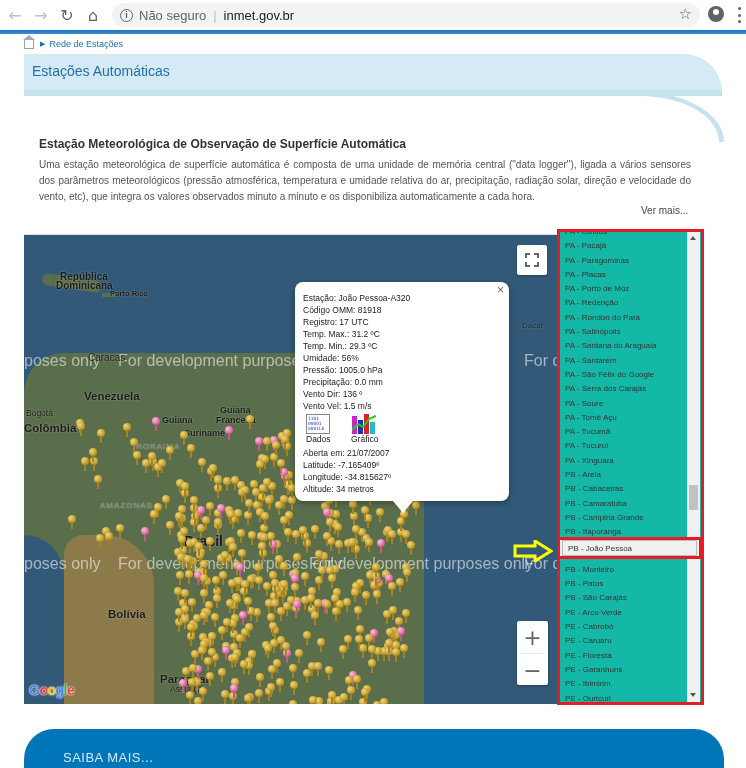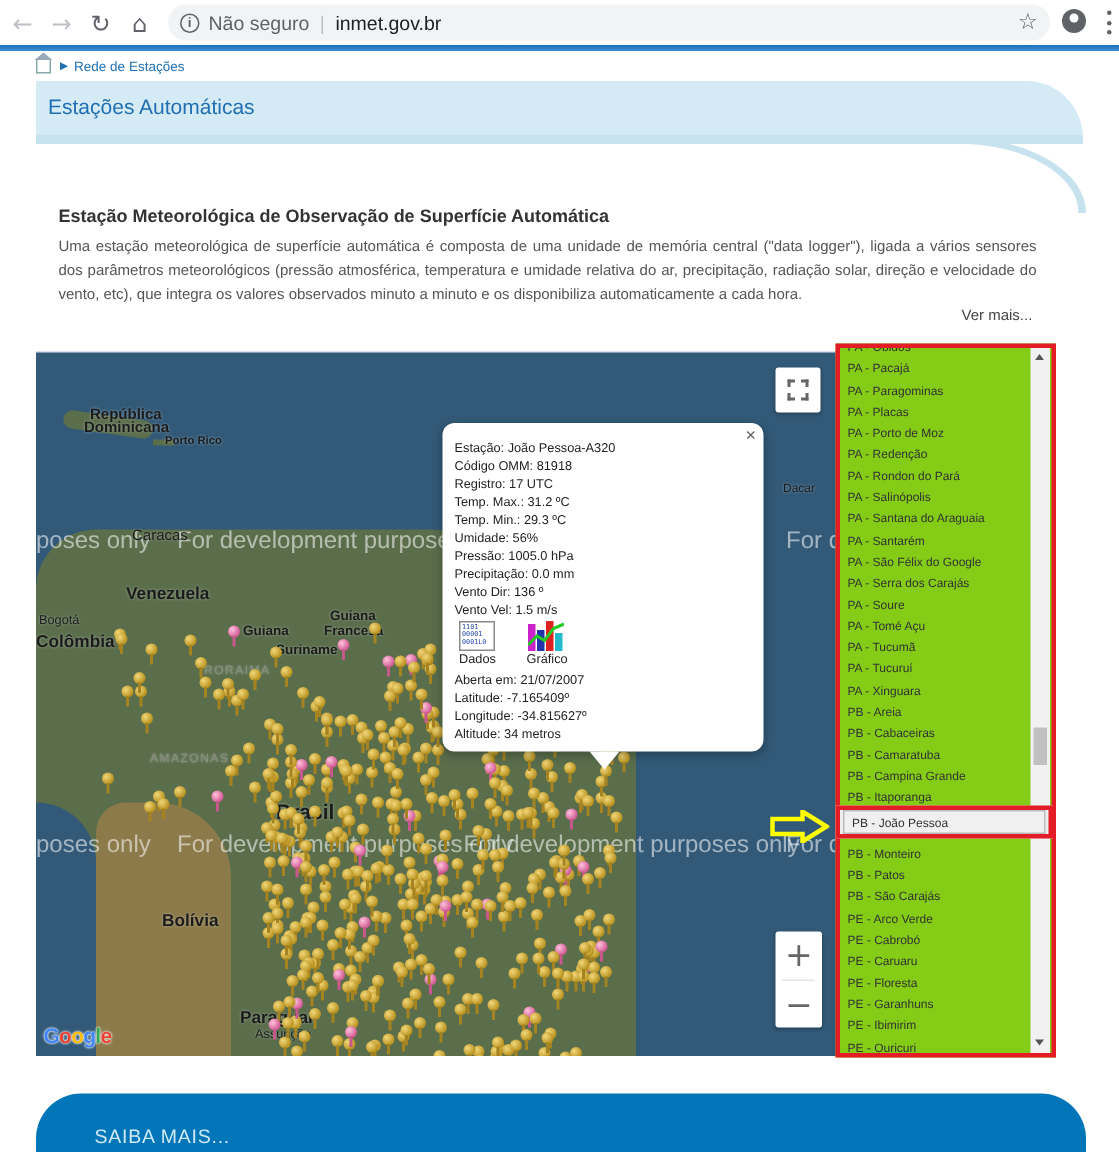--- a/index.html
+++ b/index.html
@@ -66,21 +66,21 @@
   .infowin::after { content: ""; position: absolute; left: 98px; top: 219px; border-left: 10px solid transparent; border-right: 10px solid transparent; border-top: 12px solid #fff; }
   .infowin .close { position: absolute; right: 5px; top: 1px; font-size: 12px; color: #666; }
   .infowin .row { position: absolute; left: 8px; white-space: nowrap; }
   .infowin .ico-dados { position: absolute; left: 11px; top: 132px; width: 24px; height: 20px; border: 1px solid #888; background: #fff; font-family: "DejaVu Sans Mono", monospace; font-size: 4.5px; color: #2244aa; line-height: 5px; padding: 1px; overflow: hidden; }
   .infowin .ico-graf { position: absolute; left: 57px; top: 130px; width: 24px; height: 22px; }
   .infowin .ico-graf span { position: absolute; bottom: 0; width: 5px; }
   .infowin .lbl-dados { position: absolute; left: 11px; top: 152px; }
   .infowin .lbl-graf { position: absolute; left: 56px; top: 152px; }
 
   
-  .station-list { position: absolute; left: 557px; top: 229px; width: 147px; height: 476px; border: 3px solid #e31c25; background: #84cc16; overflow: hidden; }
+  .station-list { position: absolute; left: 557px; top: 229px; width: 147px; height: 476px; border: 3px solid #e31c25; background: #14b8a6; overflow: hidden; }
   .station-list .items { position: absolute; left: 5px; top: -6px; width: 124px; font-family: "Liberation Sans", sans-serif; font-size: 8px; color: #333; }
   .station-list .item { height: 14.3px; line-height: 14.3px; white-space: nowrap; }
   .scrollbar { position: absolute; left: 687px; top: 232px; width: 13px; height: 470px; background: #f1f1f1; }
   .scrollbar .up { position: absolute; left: 3px; top: 4px; border-left: 3.5px solid transparent; border-right: 3.5px solid transparent; border-bottom: 4px solid #555; }
   .scrollbar .down { position: absolute; left: 3px; bottom: 5px; border-left: 3.5px solid transparent; border-right: 3.5px solid transparent; border-top: 4px solid #555; }
   .scrollbar .thumb { position: absolute; left: 2px; top: 253px; width: 9px; height: 25px; background: #c1c1c1; }
   .highlight-box { position: absolute; left: 557px; top: 537px; width: 145px; height: 22px; border: 3px solid #e31c25; background: #eeeeee; }
   .highlight-box .inner { position: absolute; left: 2px; top: 0px; width: 135px; height: 16px; border: 1px solid #bbb; background: #f0f0f0; font-family: "Liberation Sans", sans-serif; font-size: 8px; color: #333; line-height: 15px; padding-left: 5px; }
 
   .arrow { position: absolute; left: 513px; top: 540px; width: 40px; height: 22px; }

